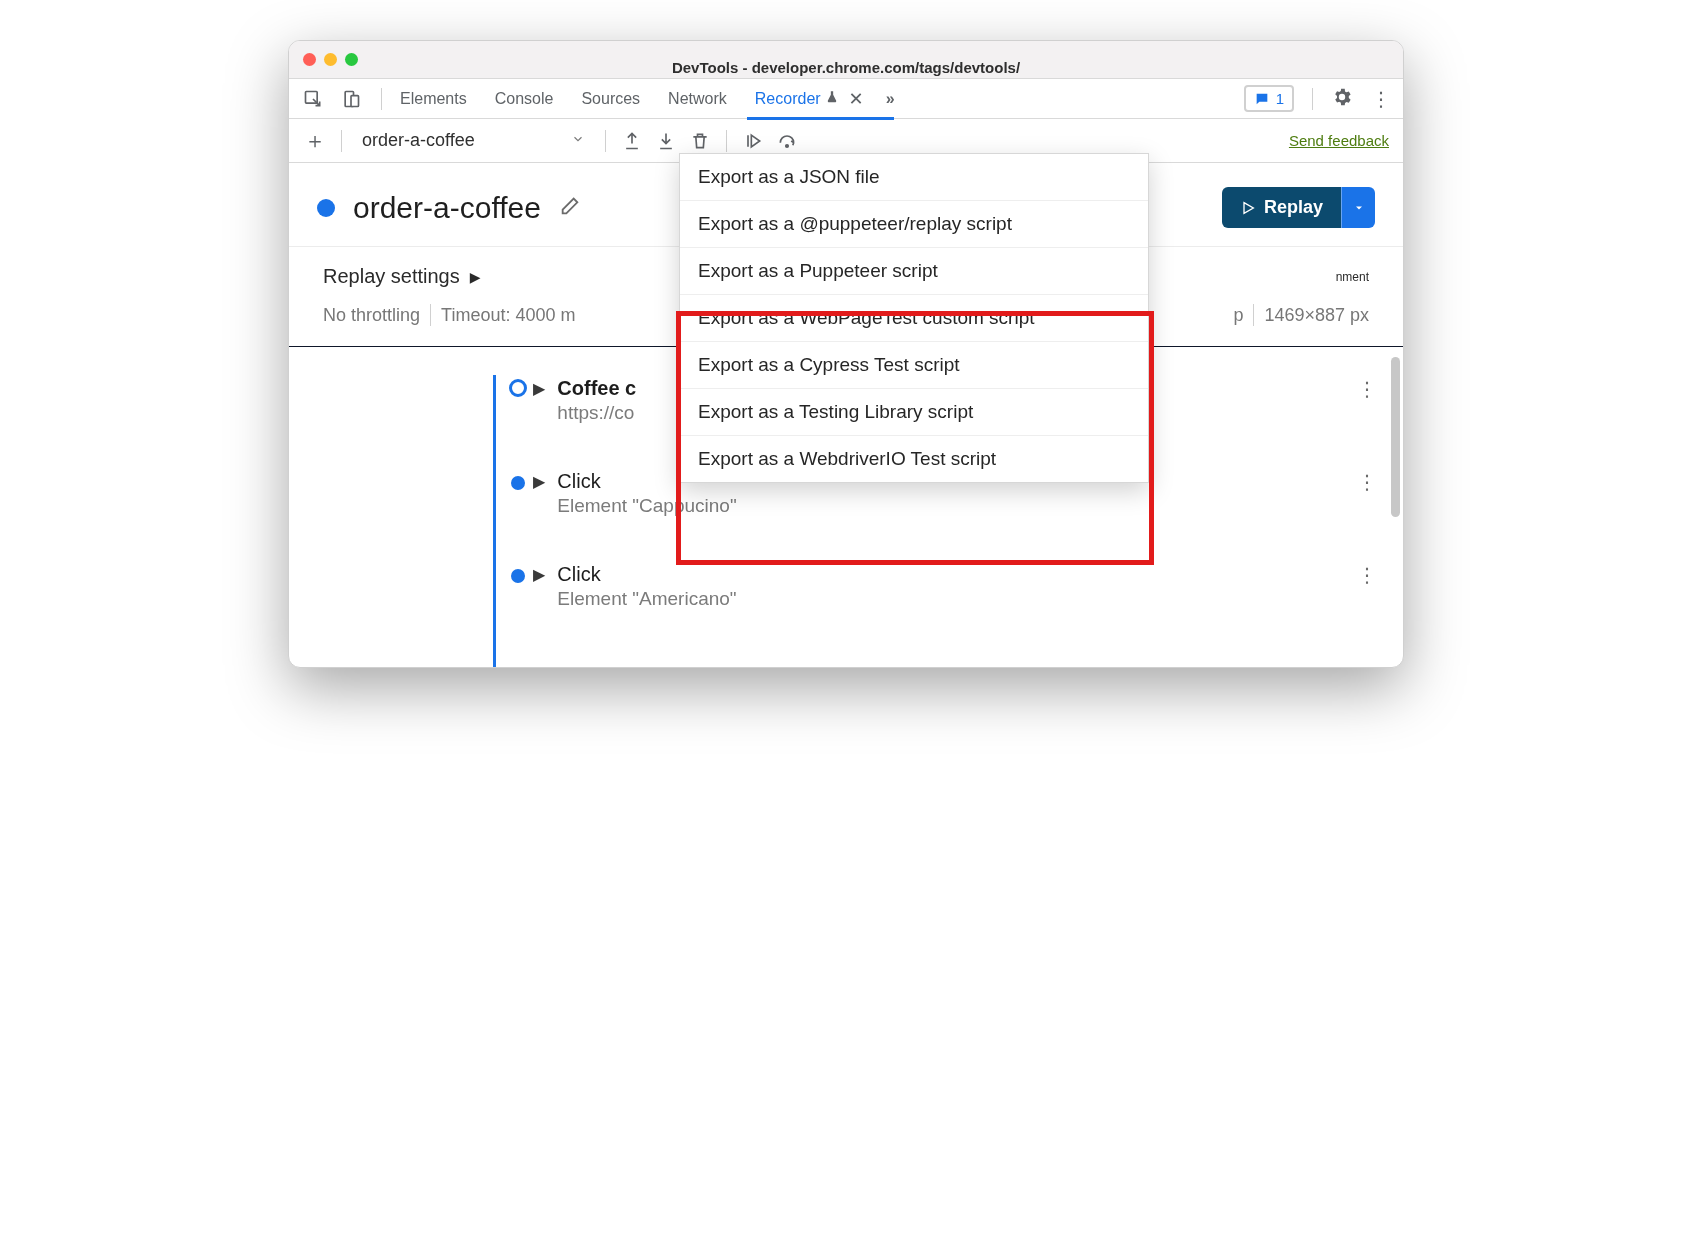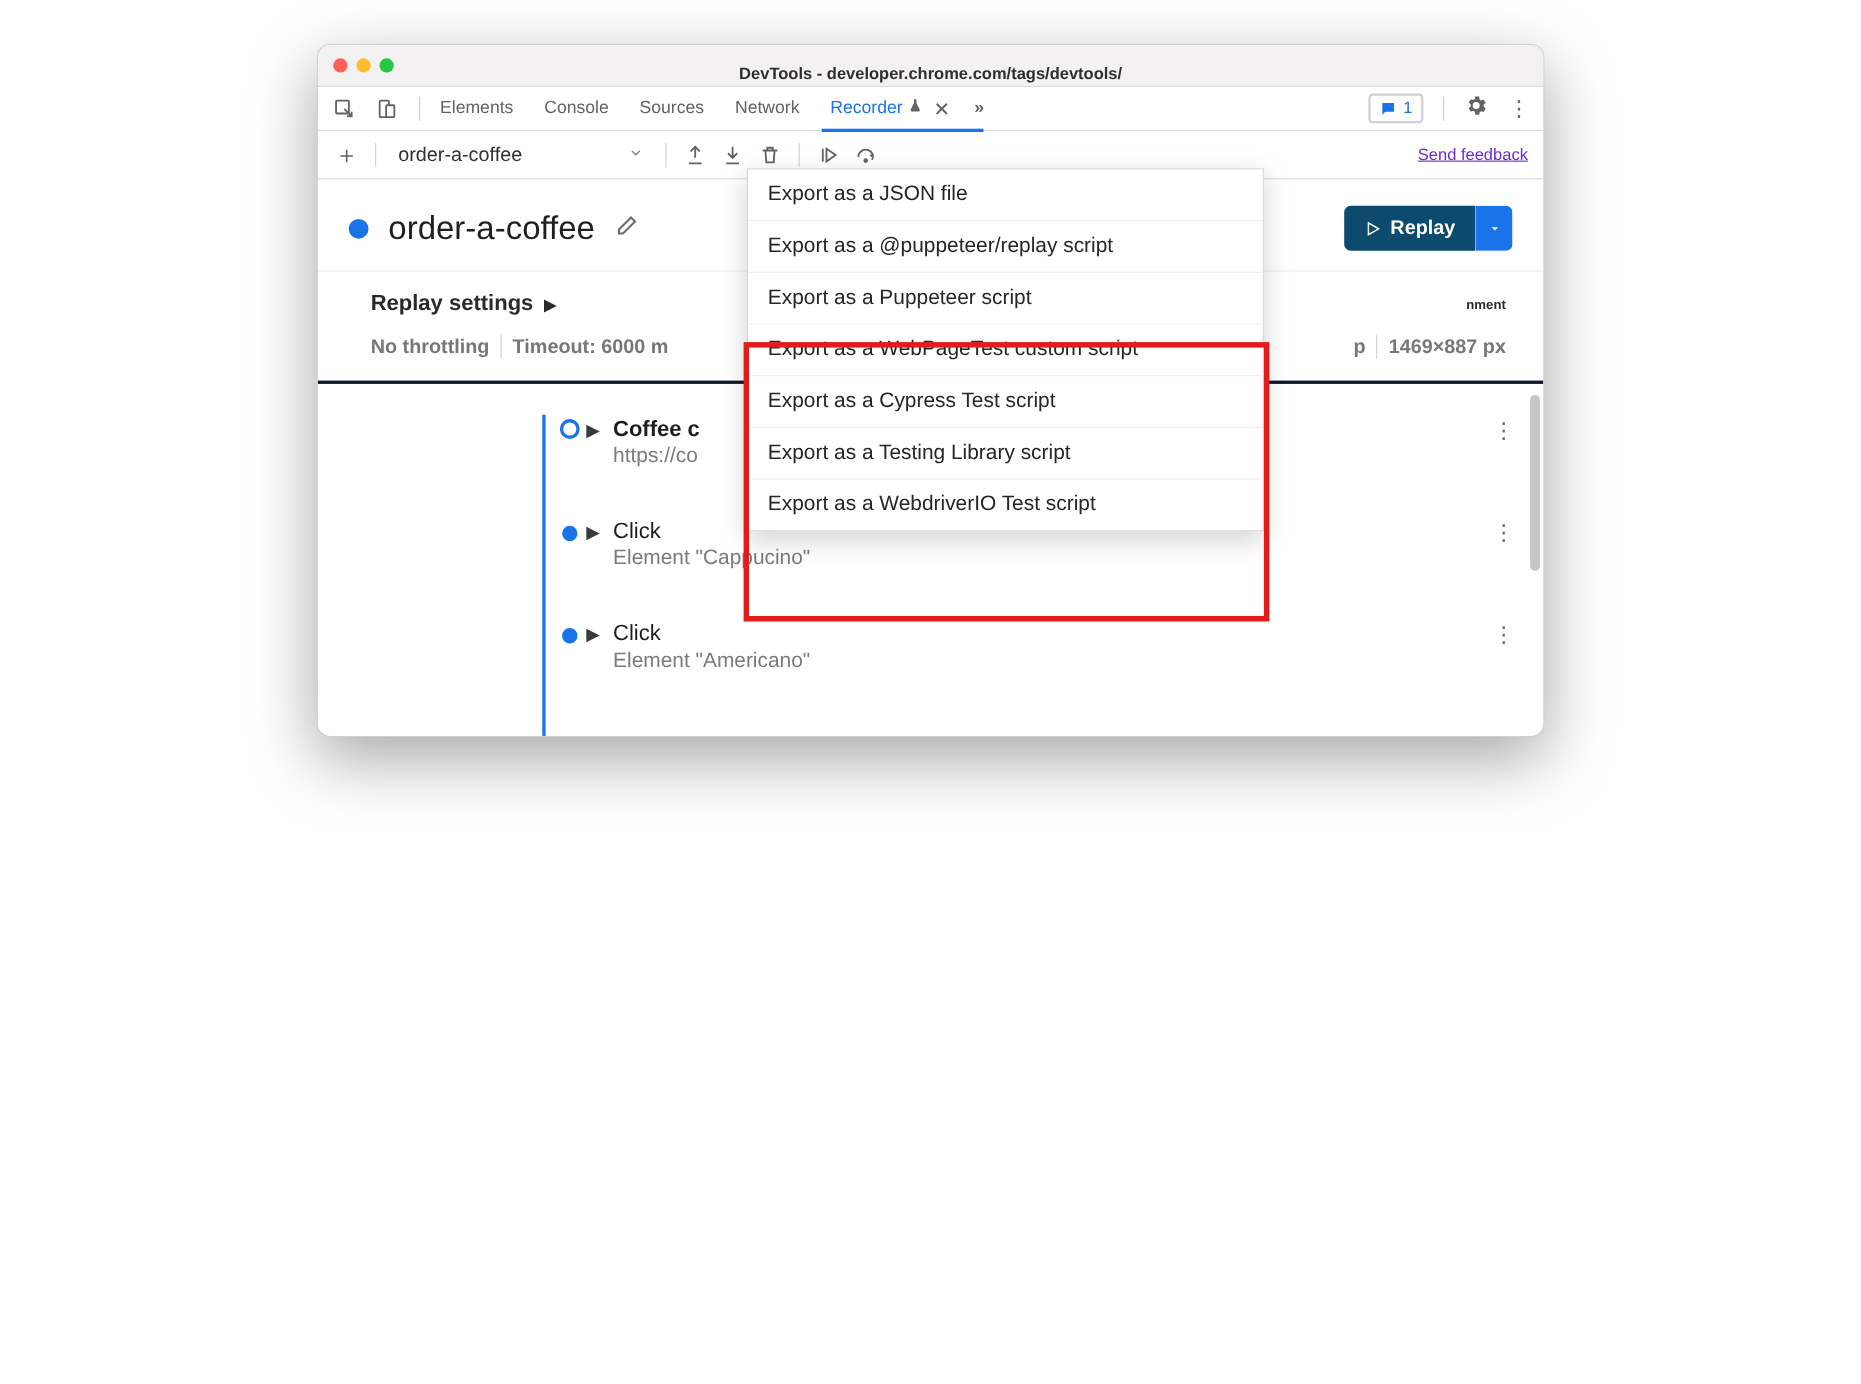--- a/index.html
+++ b/index.html
@@ -86,21 +86,21 @@
   .toolbar .plus { font-size:22px; }
   .toolbar .vsep { width:1px; height:22px; background:#d0d0d0; margin:0 4px; }
   .rec-select {
     display:flex; align-items:center; justify-content:space-between;
     width:235px; height:30px;
     font-size:18px; color:#303030;
     padding: 0 6px;
   }
   .chev { color:#7a7a7a; }
   .icon-btn { width:24px; height:24px; display:flex; align-items:center; justify-content:center; cursor:pointer; }
-  .feedback { margin-left:auto; font-size:15px; color:#6d28d9; text-decoration:underline; cursor:pointer; }
+  .feedback { margin-left:auto; font-size:15px; color:#4d7c0f; text-decoration:underline; cursor:pointer; }
   
   .rec-header {
     display:flex; align-items:center; gap:18px;
     padding: 24px 28px 18px 28px;
     border-bottom:1px solid #ececec;
   }
   .rec-dot { width:18px; height:18px; border-radius:50%; background:#1a73e8; }
   .rec-title { font-size:30px; font-weight:400; color:#1f1f1f; }
   .pencil { color:#6b6b6b; cursor:pointer; }
   .replay-wrap { margin-left:auto; display:flex; }
@@ -110,23 +110,22 @@
     padding:10px 18px; border-radius:6px 0 0 6px; cursor:pointer;
   }
   .replay-drop {
     background:#1a73e8; color:#fff; width:34px;
     display:flex; align-items:center; justify-content:center;
     border-left:1px solid rgba(255,255,255,0.35);
     border-radius:0 6px 6px 0; cursor:pointer;
   }
   
   .settings {
-    padding: 18px 34px 20px 48px;
-    border-bottom:3px solid #0f172a;
-    font-weight:bold;
+    padding: 18px 34px 20px 34px;
+    border-bottom:1px solid #0f172a;
   }
   .settings-head { display:flex; align-items:center; gap:6px; font-size:20px; color:#2a2a2a; }
   .settings-head .tri { font-size:14px; margin-left:4px; }
   .settings-hint { color:#2a2a2a; }
   .settings-vals {
     margin-top:16px; display:flex; align-items:center; gap:10px;
     color:#777; font-size:18px;
   }
   .settings-vals .sep { width:1px; height:22px; background:#d0d0d0; }
   
@@ -314,21 +313,21 @@
     <div style="display:flex; align-items:center;">
       <div class="settings-head">
         <span>Replay settings</span>
         <span class="tri">▶</span>
       </div>
       <div class="settings-hint" style="margin-left:auto; font-size:12px;">nment</div>
     </div>
     <div class="settings-vals">
       <span>No throttling</span>
       <span class="sep"></span>
-      <span>Timeout: 6000 m</span>
+      <span>Timeout: 4000 m</span>
       <span style="margin-left:auto"></span>
       <span>p</span>
       <span class="sep"></span>
       <span>1469×887 px</span>
     </div>
   </div>
 
   <div class="steps">
     <div class="timeline"></div>
 

